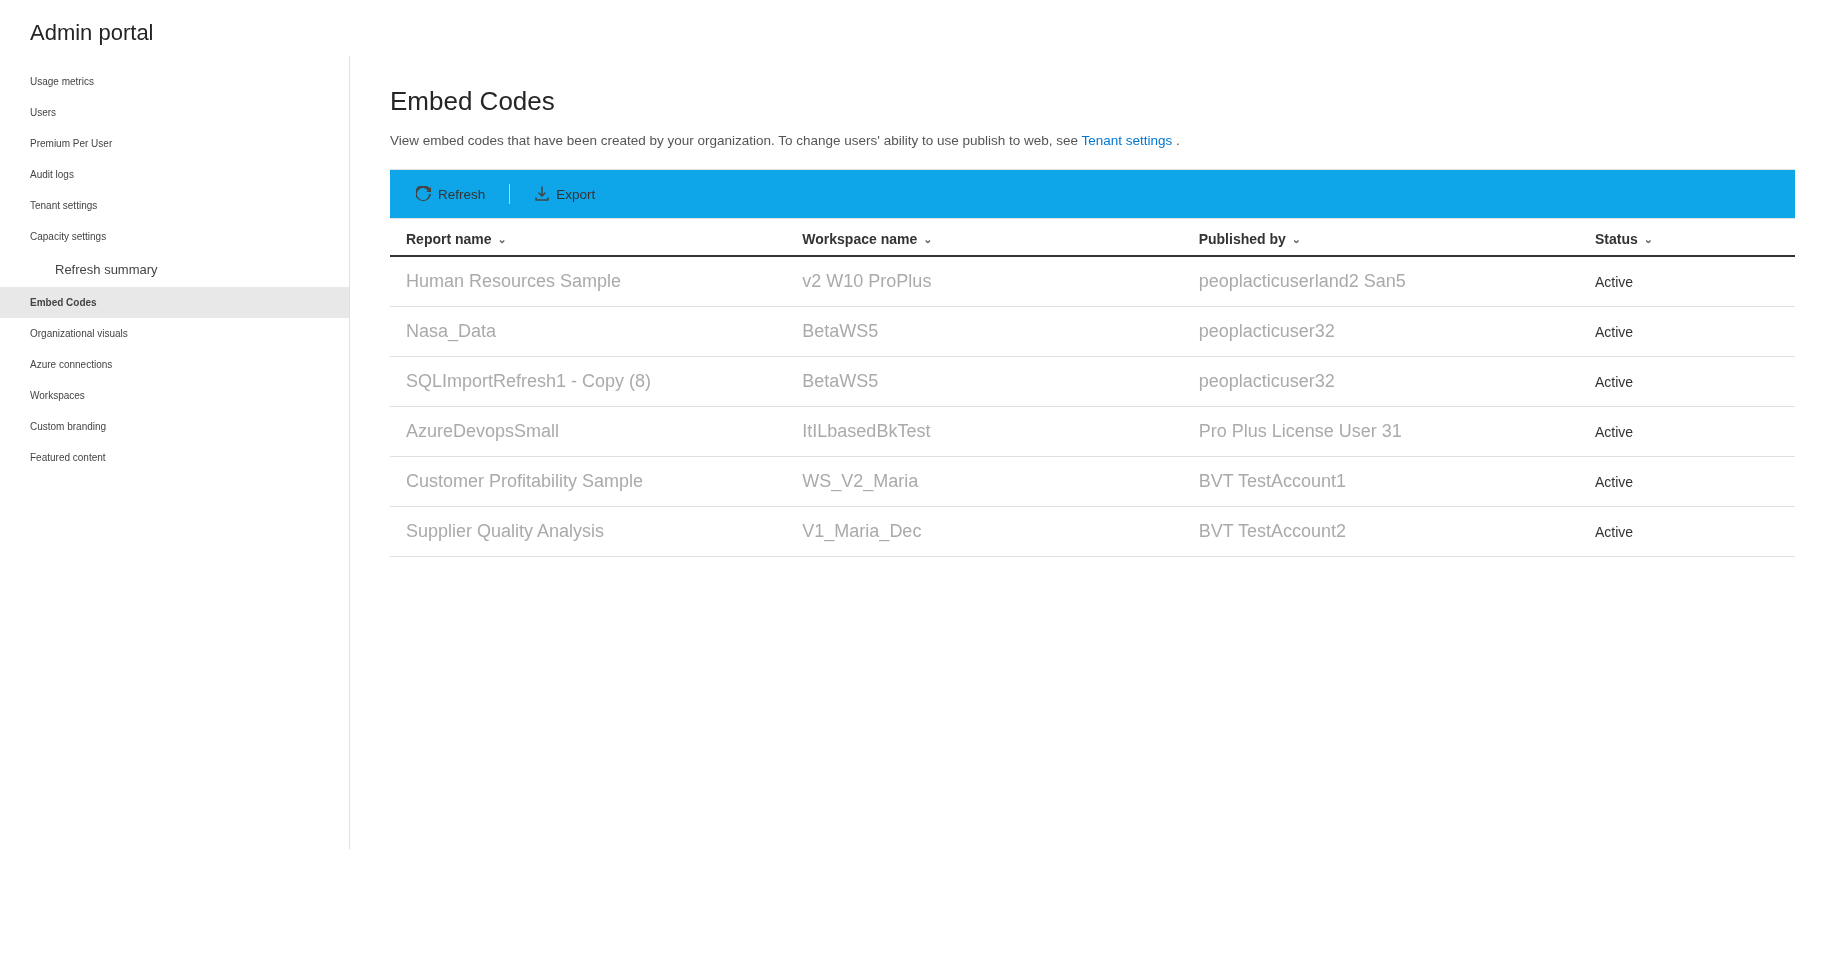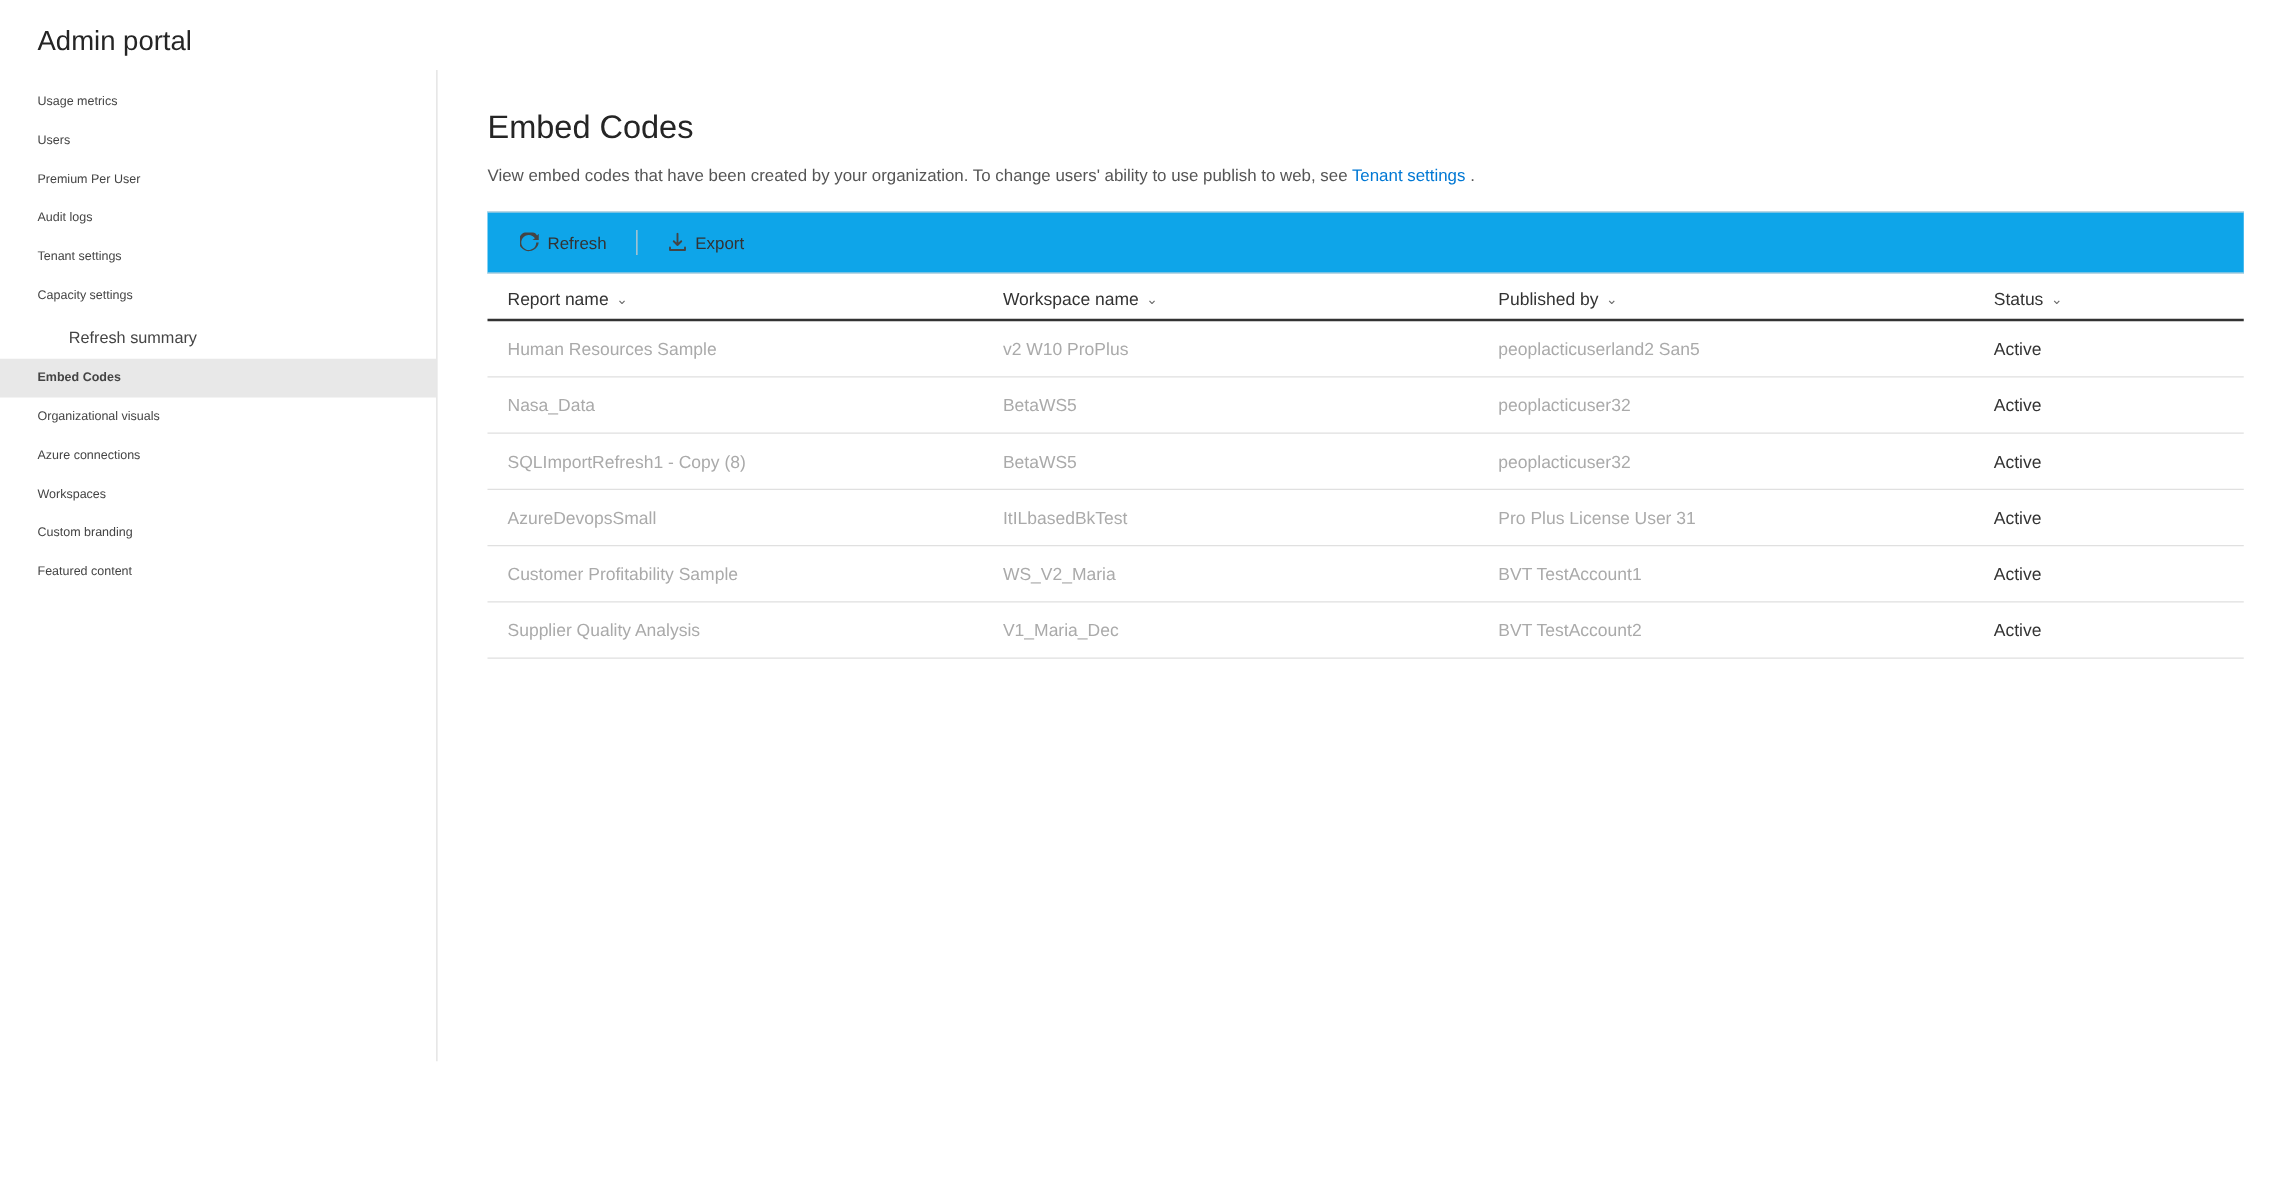--- a/index.html
+++ b/index.html
@@ -109,37 +109,37 @@
       display: grid;
       grid-template-columns: 1fr 1fr 1fr 200px;
       border-bottom: 2px solid #333;
       padding: 12px 0 8px 16px;
     }
     .table-header-cell {
       display: flex;
       align-items: center;
       gap: 6px;
       font-size: 14px;
-      font-weight: 400;
+      font-weight: 700;
       color: #333;
       cursor: pointer;
     }
     .sort-icon {
       font-size: 11px;
       color: #666;
     }
     .table-row {
       display: grid;
       grid-template-columns: 1fr 1fr 1fr 200px;
       border-bottom: 1px solid #e0e0e0;
       padding: 14px 0 14px 16px;
       align-items: center;
     }
     .table-cell {
-      font-size: 14px;
+      font-size: 18px;
       color: #aaa;
       padding-right: 16px;
     }
     .table-cell.status {
       color: #333;
       font-size: 14px;
     }
   </style>
 </head>
 <body>

